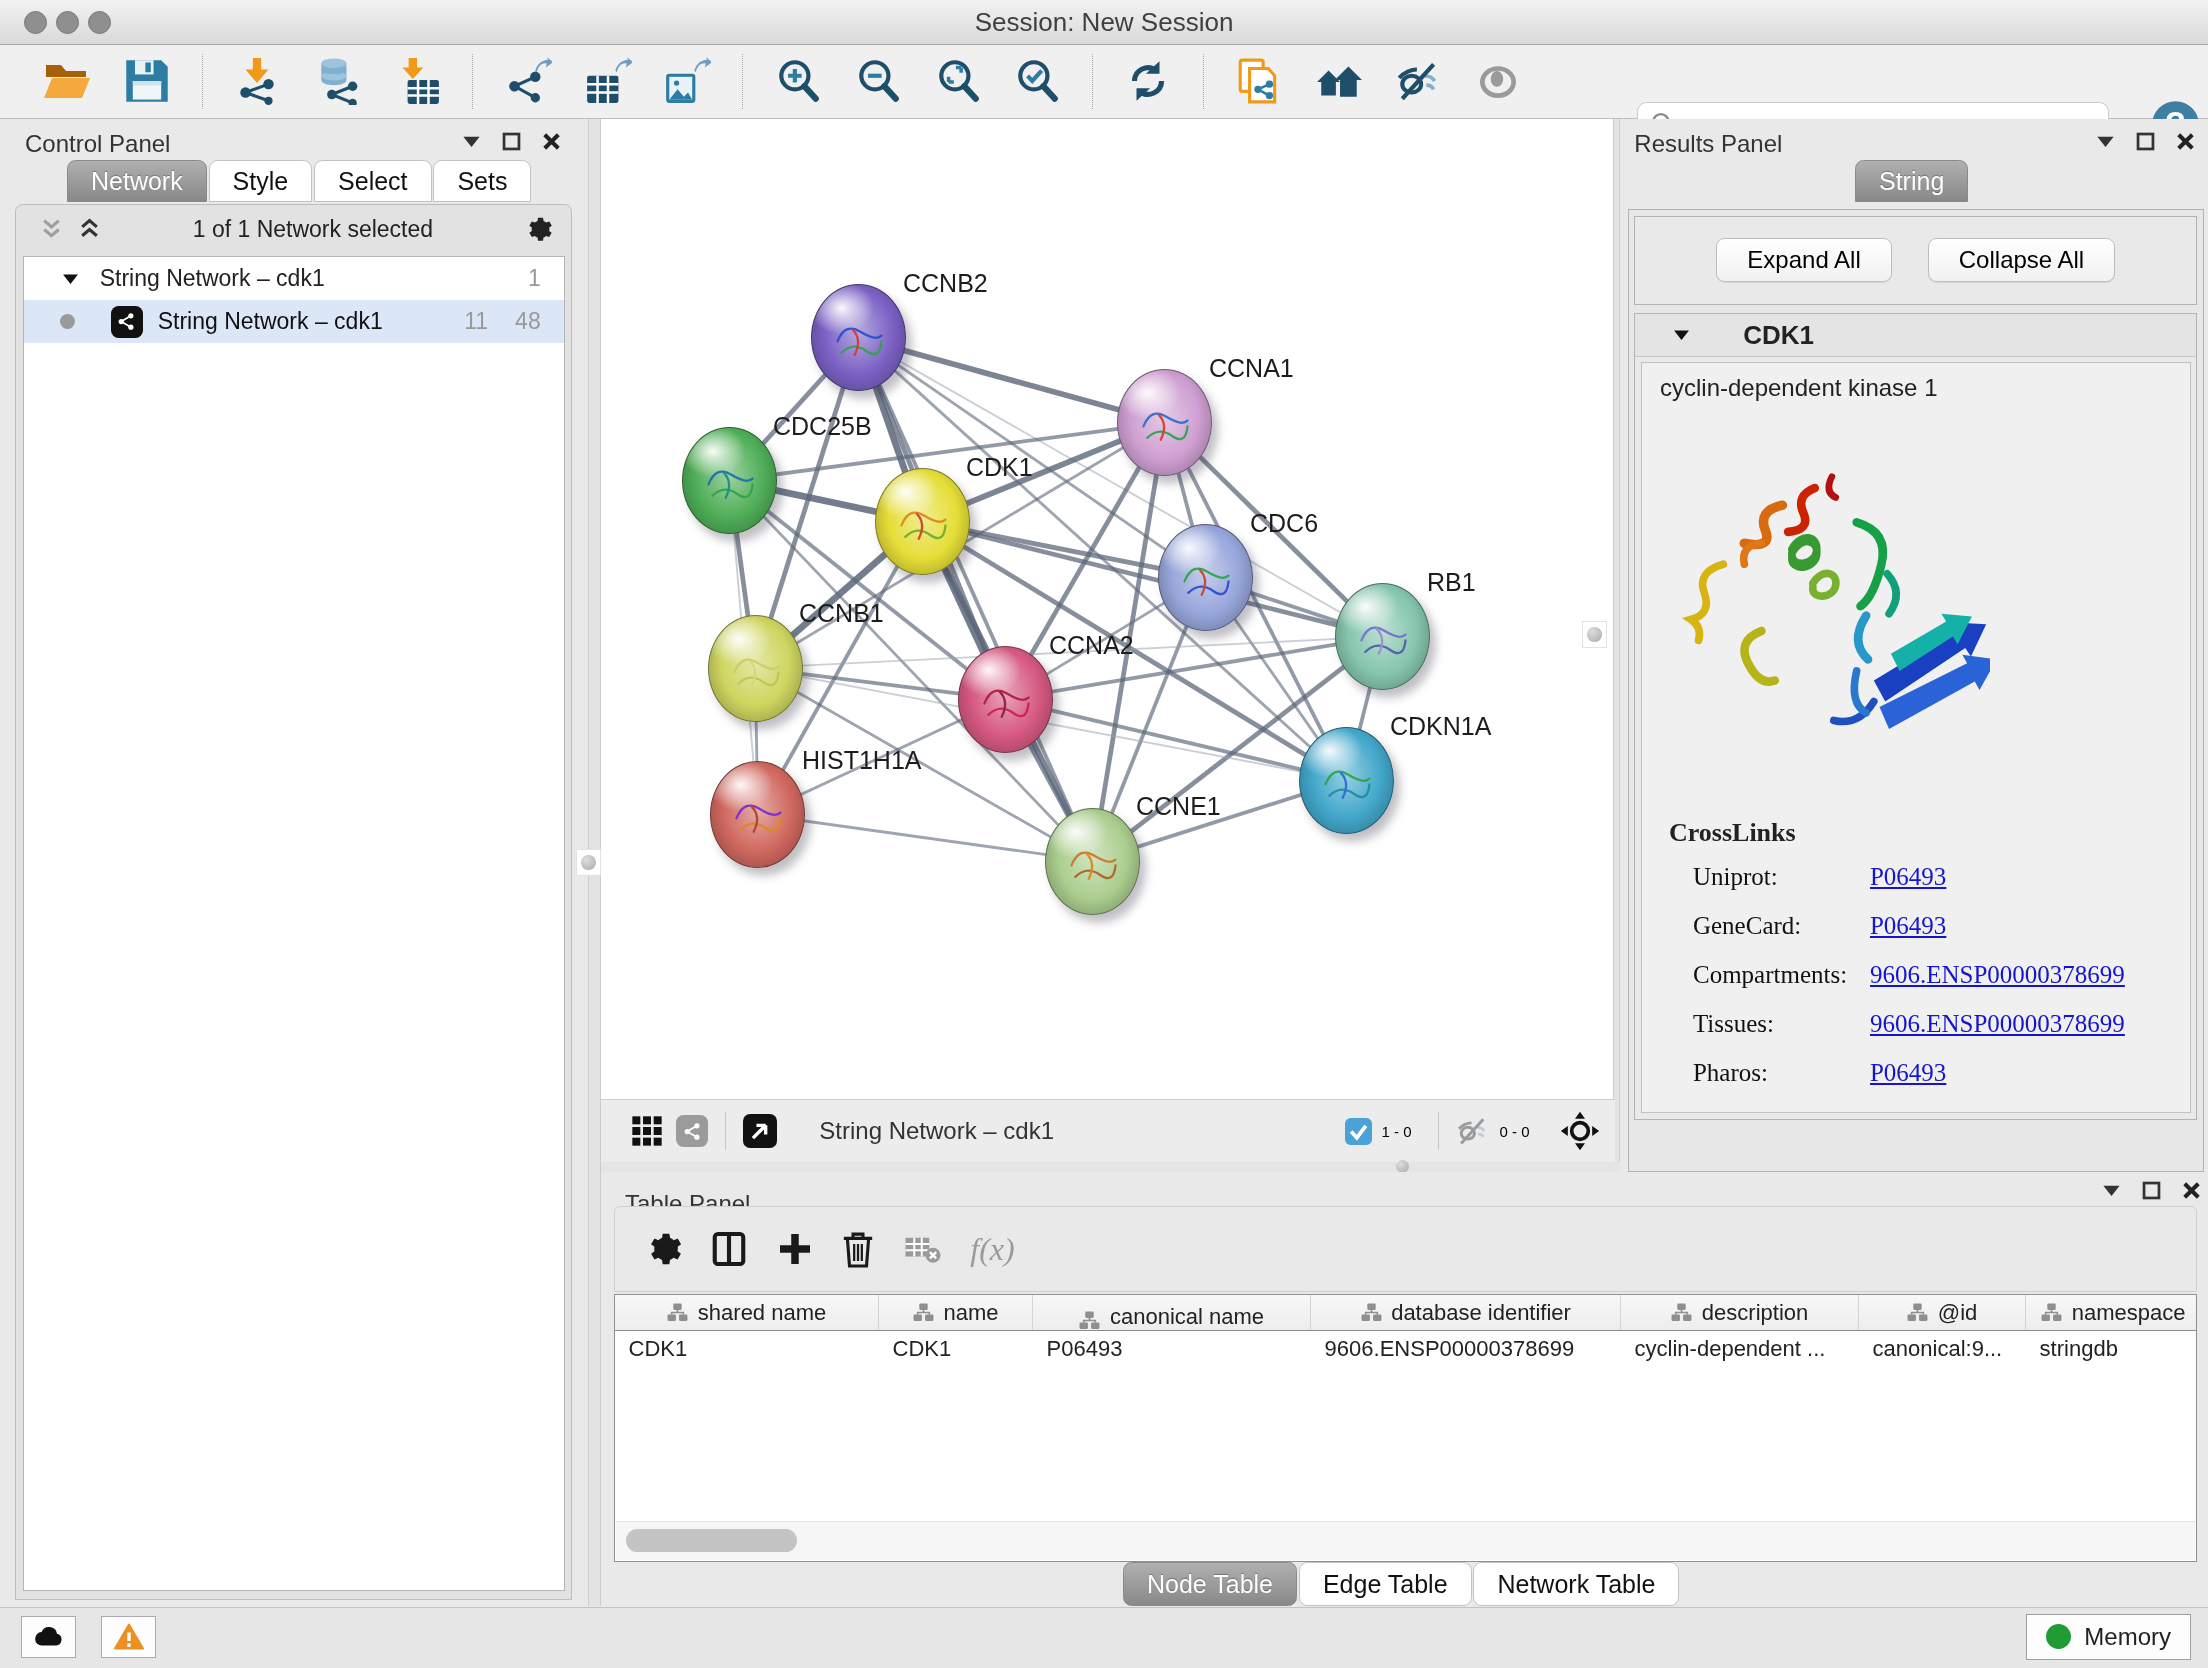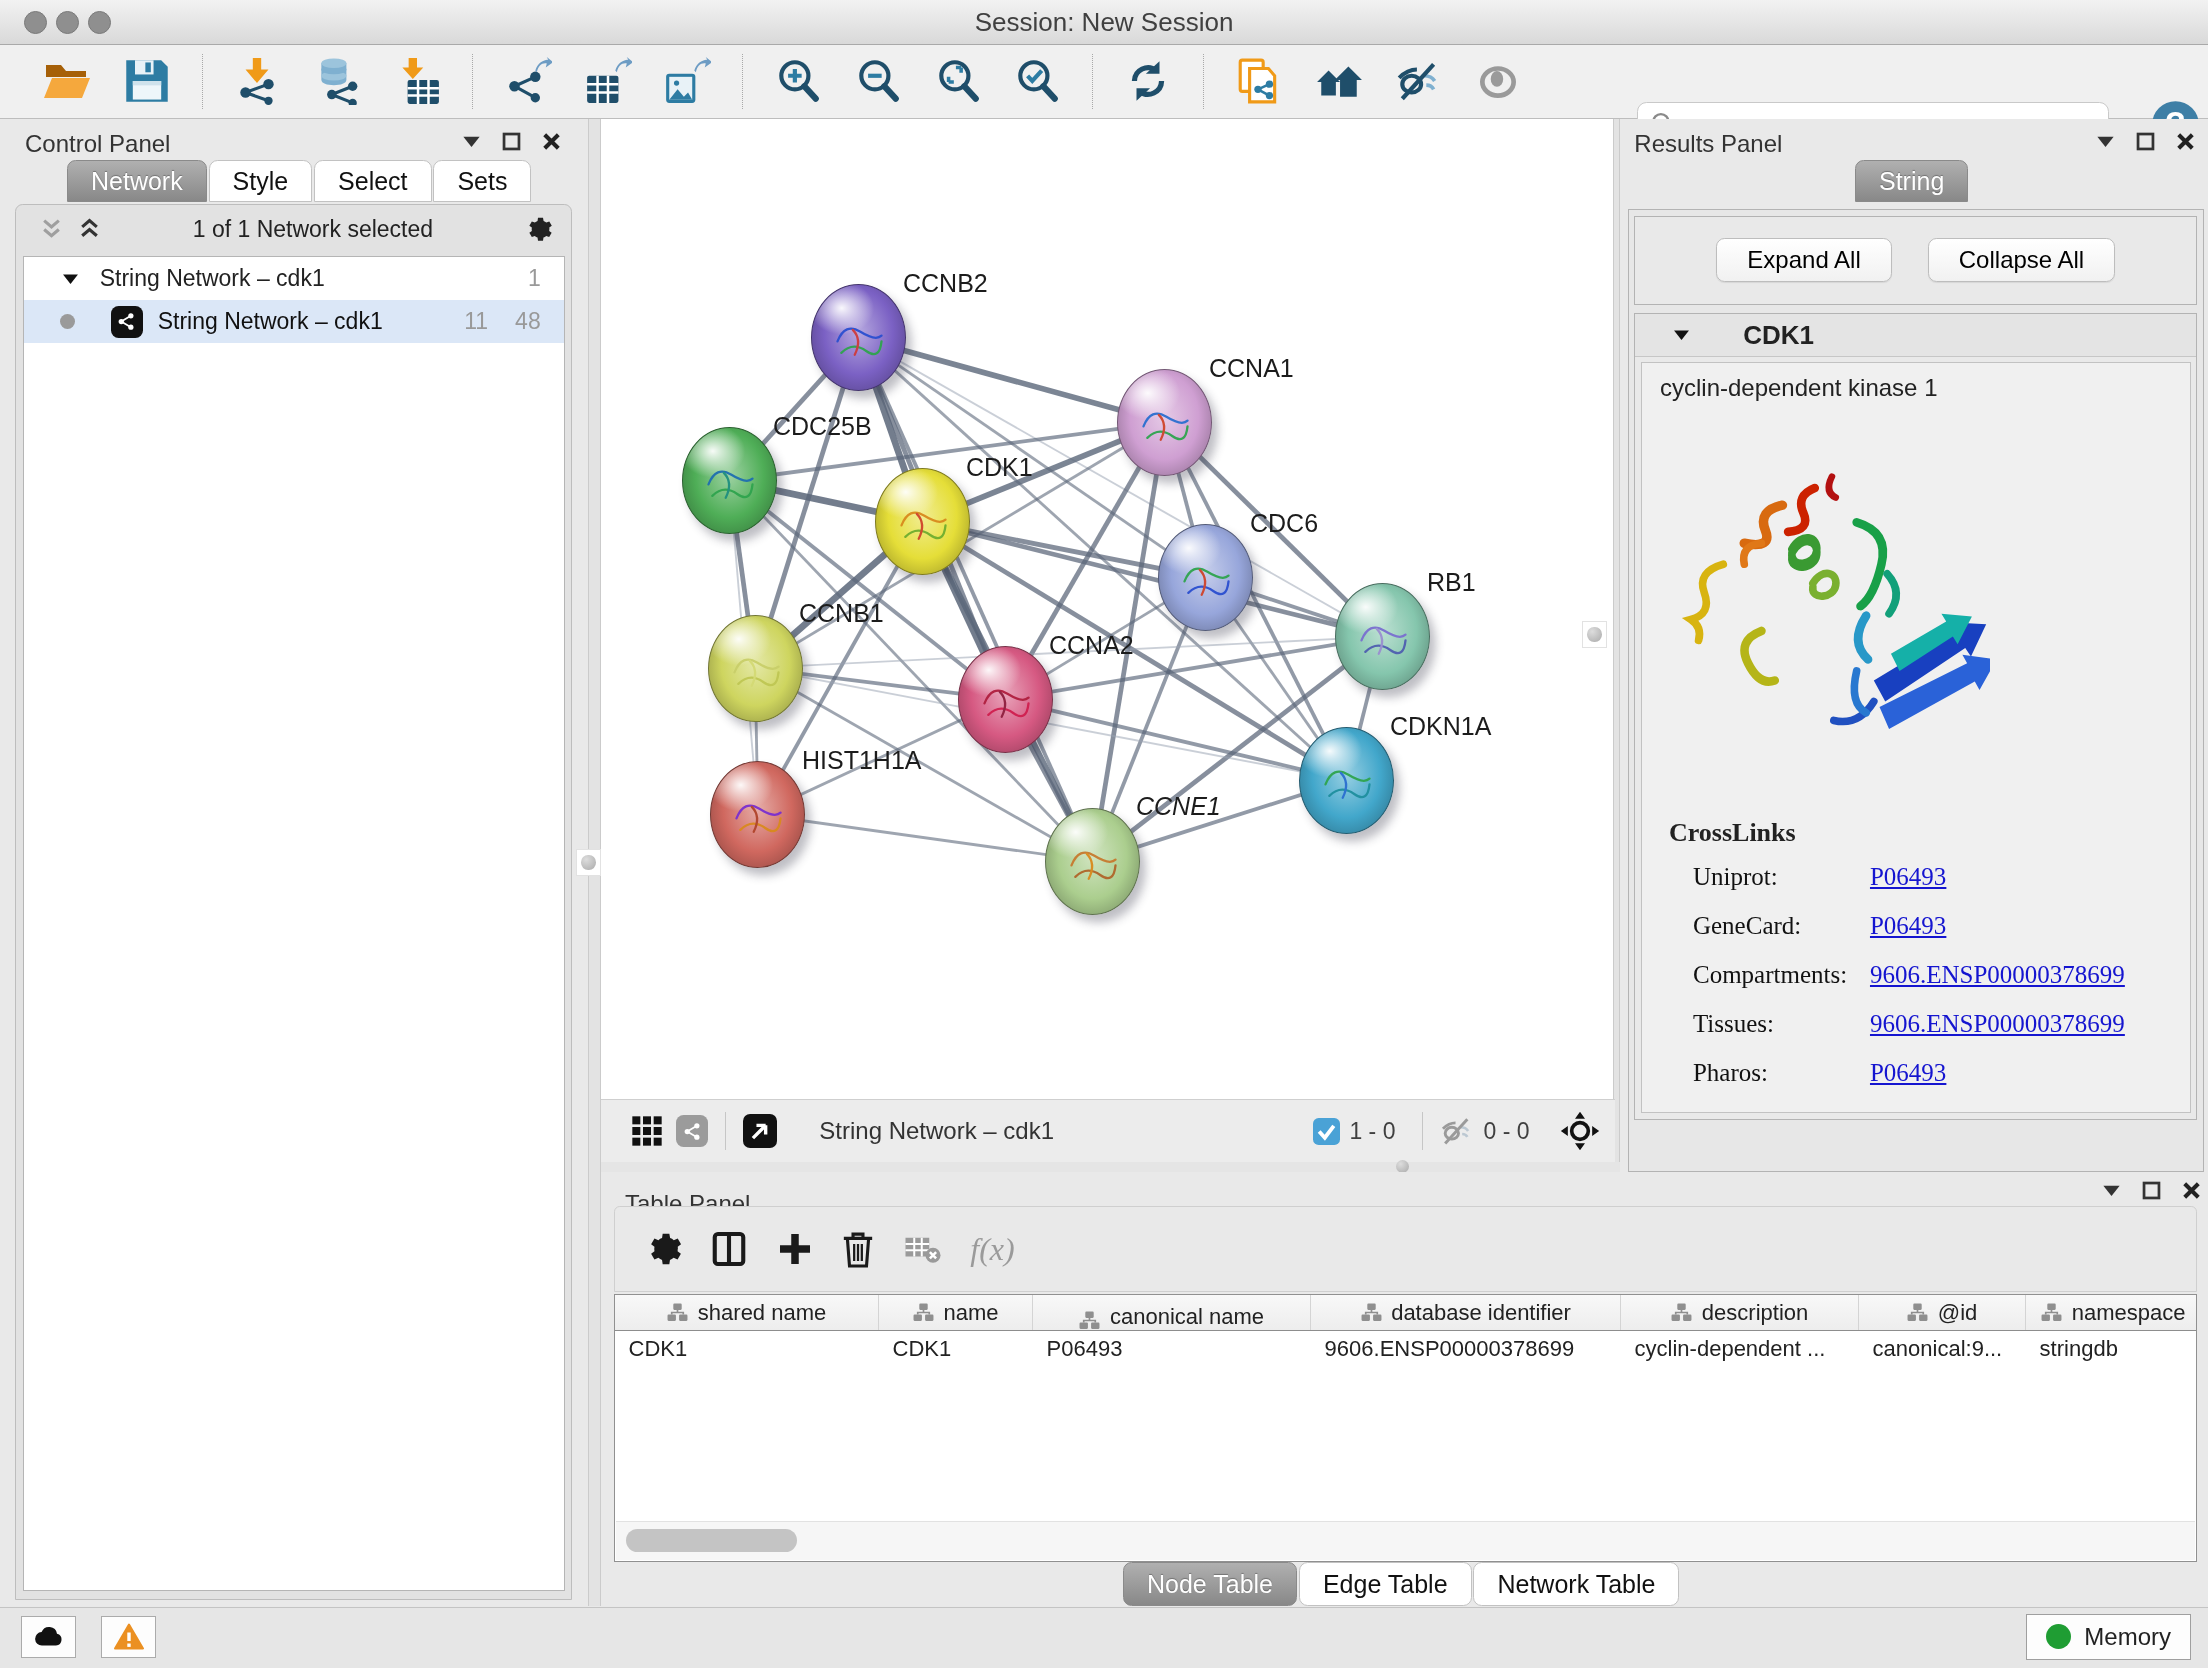--- a/index.html
+++ b/index.html
@@ -64,21 +64,21 @@
   
   .canvas{left:601px;top:119px;width:1014px;height:1126px;background:#fff;overflow:hidden;}
   .canvas svg.edges{position:absolute;left:0;top:0;}
   .node{position:absolute;width:95px;height:107px;border-radius:50%;box-sizing:border-box;cursor:pointer;}
   .node svg{position:absolute;left:14.3px;top:20px;width:67px;height:67px;}
   .nlabel{position:absolute;font-size:25px;color:#1c1c1c;white-space:nowrap;}
   .netbar{left:601px;top:1099px;width:1014px;height:63px;background:#ececec;
     border-top:1px solid #cfcfcf;display:flex;align-items:center;box-sizing:border-box;}
   .netbar .ic{display:flex;align-items:center;justify-content:center;cursor:pointer;}
   .netbar .sep{width:0;height:38px;border-left:1px solid #c6c6c6;margin:0 17px;}
-  .netbar .cnttxt{font-size:23px;color:#404040;margin:0 9.5px;}
+  .netbar .cnttxt{font-size:15px;color:#000000;margin:0 9.5px;}
   
   .rpanel{left:1620px;top:119px;width:589px;height:1053px;background:#e9e9e9;}
   .rbox{position:absolute;border:1px solid #b3b3b3;box-sizing:border-box;}
   .serif{font-family:"Liberation Serif","DejaVu Serif",serif;}
   .xrow{display:flex;font-size:25px;line-height:49px;}
   .xrow .xl{width:177px;color:#111;}
   .xrow .xv{color:#1515d0;text-decoration:underline;cursor:pointer;}
   
   .tpanel{left:601px;top:1172px;width:1607px;height:434px;background:#e9e9e9;}
   .tp-toolbar{position:absolute;left:13.3px;top:34px;width:1583px;height:86px;background:#e9e9e9;
@@ -502,21 +502,21 @@
     <div class="nlabel" style="left: 201px; top: 627px;">HIST1H1A</div>
     <div class="node" style="left: 444px; top: 689px; border: 1.9px solid rgb(94, 113, 78); background: radial-gradient(58% 42% at 32% 22%, rgba(255, 255, 255, 0.95), rgba(255, 255, 255, 0) 60%), radial-gradient(at 50% 45%, rgb(209, 228, 193) 0%, rgb(171, 206, 142) 52%, rgb(106, 128, 88) 100%); box-shadow: rgba(40, 40, 60, 0.3) 5.7px 7.6px 9.5px;">
       <svg viewBox="0 0 70 70">
         <g fill="none" stroke-linecap="round" stroke-width="2.4" opacity=".95">
           <path d="M12 38q8-20 24-10t22 4" stroke="#c77a2f"></path>
           <path d="M16 50q12-12 26-2t16-10" stroke="#b0662a"></path>
           <path d="M28 26q10 10 2 26" stroke="#d98a1d"></path>
         </g>
       </svg>
     </div>
-    <div class="nlabel" style="left: 535px; top: 673px; font-style: italic;">CCNE1</div>
+    <div class="nlabel" style="left: 535px; top: 673px;">CCNE1</div>
   </div>
 <div class="handle" style="left:1582px;top:621px;">
     <i></i>
   </div>
 <div class="abs vsplit" style="left:1613px;top:119px;width:6.7px;height:1053px;"></div>
 
 <div class="abs netbar">
   <span class="ic" style="margin-left:30px;">
       <svg viewBox="0 0 24 24" width="32" height="32">
         <g fill="#111">

